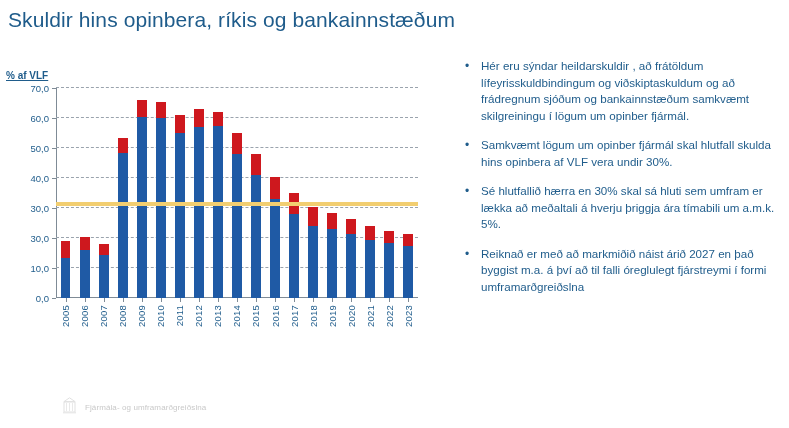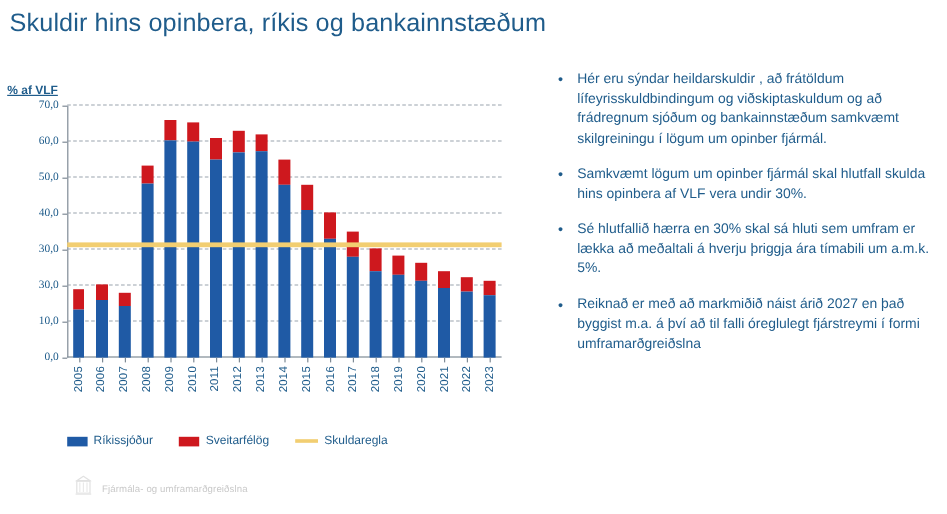--- a/index.html
+++ b/index.html
@@ -62,21 +62,20 @@
     border-left: 1px solid #7f8b96;
   }
   .y-tick-label {
     position: absolute;
     right: 100%;
     margin-right: 7px;
     transform: translateY(-50%);
     font-size: 9.5px;
     color: #1F5C8B;
     white-space: nowrap;
-    font-family: Liberation Serif, serif;
   }
   .y-tick-mark {
     position: absolute;
     left: -4px;
     width: 4px; height: 0;
     border-top: 1px solid #7f8b96;
   }
 
   
   #bars-layer {
@@ -449,34 +448,20 @@
       <div class="x-slot">
         <span class="x-tick"></span>
         <span class="x-label">2022</span>
       </div>
       <div class="x-slot">
         <span class="x-tick"></span>
         <span class="x-label">2023</span>
       </div>
     </div>
 
-  <div id="chart-legend">
-      <div class="legend-item">
-        <span class="swatch-box" style="background: rgb(31, 90, 165);"></span>
-        <span>Ríkissjóður</span>
-      </div>
-      <div class="legend-item">
-        <span class="swatch-box" style="background: rgb(206, 24, 30);"></span>
-        <span>Sveitarfélög</span>
-      </div>
-      <div class="legend-item">
-        <span class="swatch-line" style="background: rgb(242, 206, 113);"></span>
-        <span>Skuldaregla</span>
-      </div>
-    </div>
 </div>
 
 <div id="bullet-panel">
     <div class="bullet-row">
       <span class="bullet-dot">•</span>
       <span class="bullet-text">Hér eru sýndar heildarskuldir , að frátöldum lífeyrisskuldbindingum og viðskiptaskuldum og að frádregnum sjóðum og bankainnstæðum samkvæmt skilgreiningu í lögum um opinber fjármál.</span>
     </div>
     <div class="bullet-row">
       <span class="bullet-dot">•</span>
       <span class="bullet-text">Samkvæmt lögum um opinber fjármál skal hlutfall skulda hins opinbera af VLF vera undir 30%.</span>

